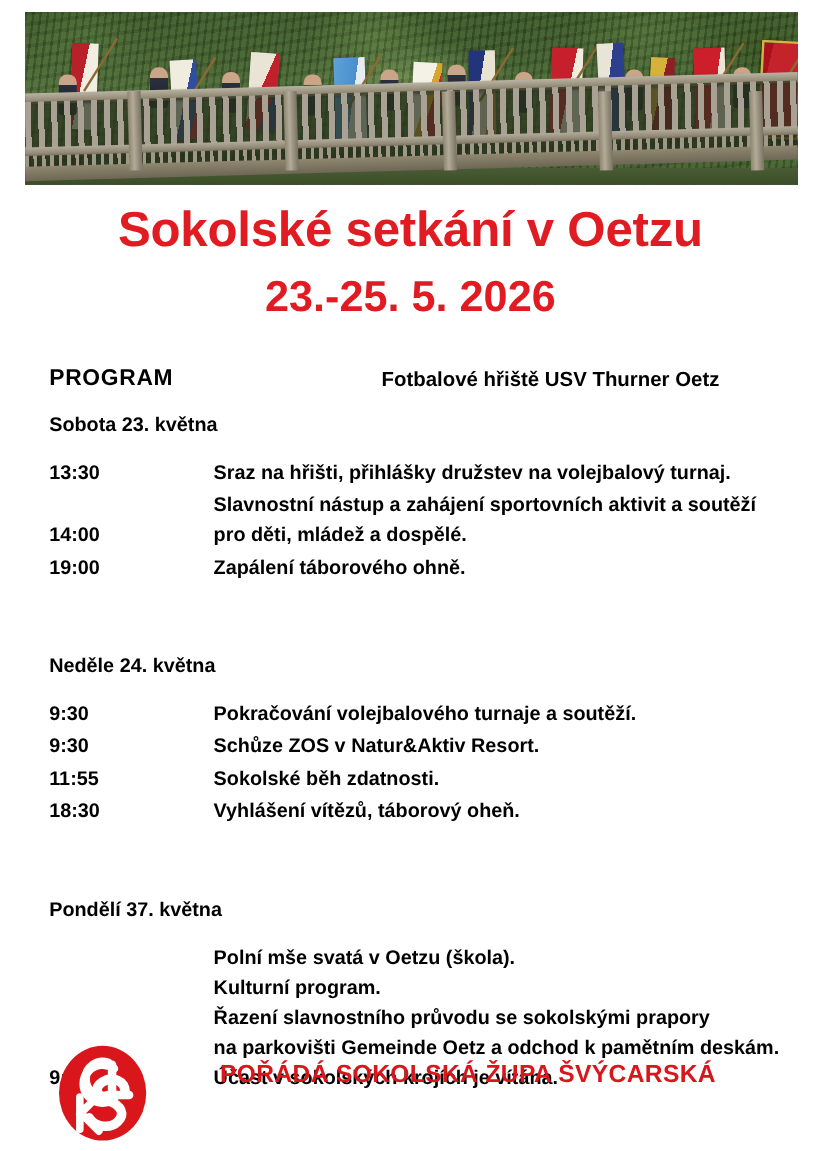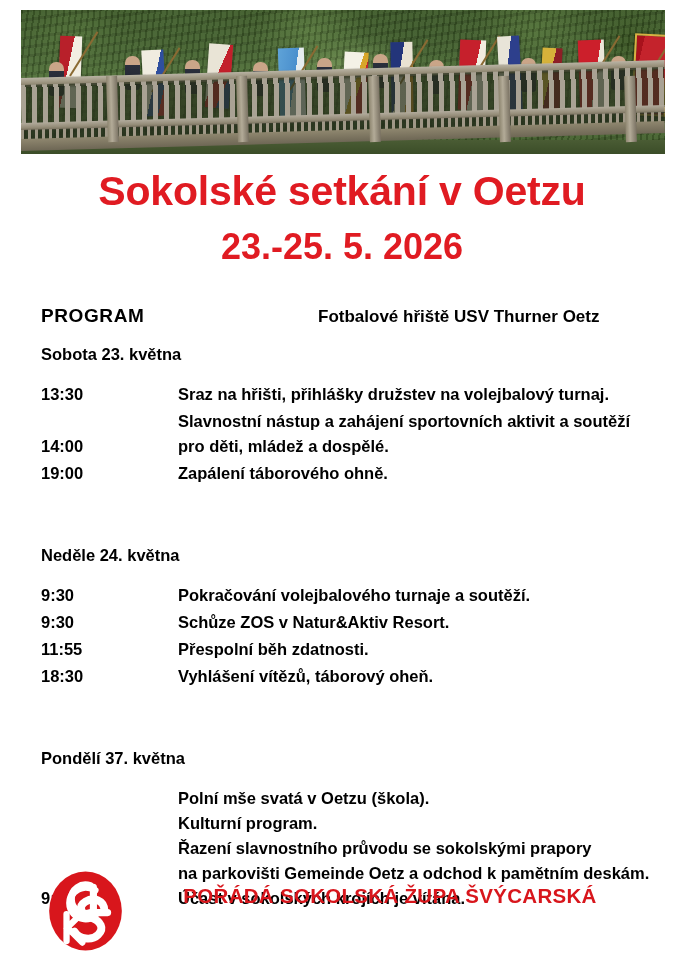--- a/index.html
+++ b/index.html
@@ -365,21 +365,21 @@
       </div>
       <div class="entry">
         <div class="entry-time">9:30</div>
         <div class="entry-desc">
           <span class="ln">Schůze ZOS v Natur&amp;Aktiv Resort.</span>
         </div>
       </div>
       <div class="entry">
         <div class="entry-time">11:55</div>
         <div class="entry-desc">
-          <span class="ln">Přespolní běh zdatnosti.</span>
+          <span class="ln">Sokolské běh zdatnosti.</span>
         </div>
       </div>
       <div class="entry">
         <div class="entry-time">18:30</div>
         <div class="entry-desc">
           <span class="ln">Vyhlášení vítězů, táborový oheň.</span>
         </div>
       </div>
     </div>
     <div class="gap-sat"></div>

